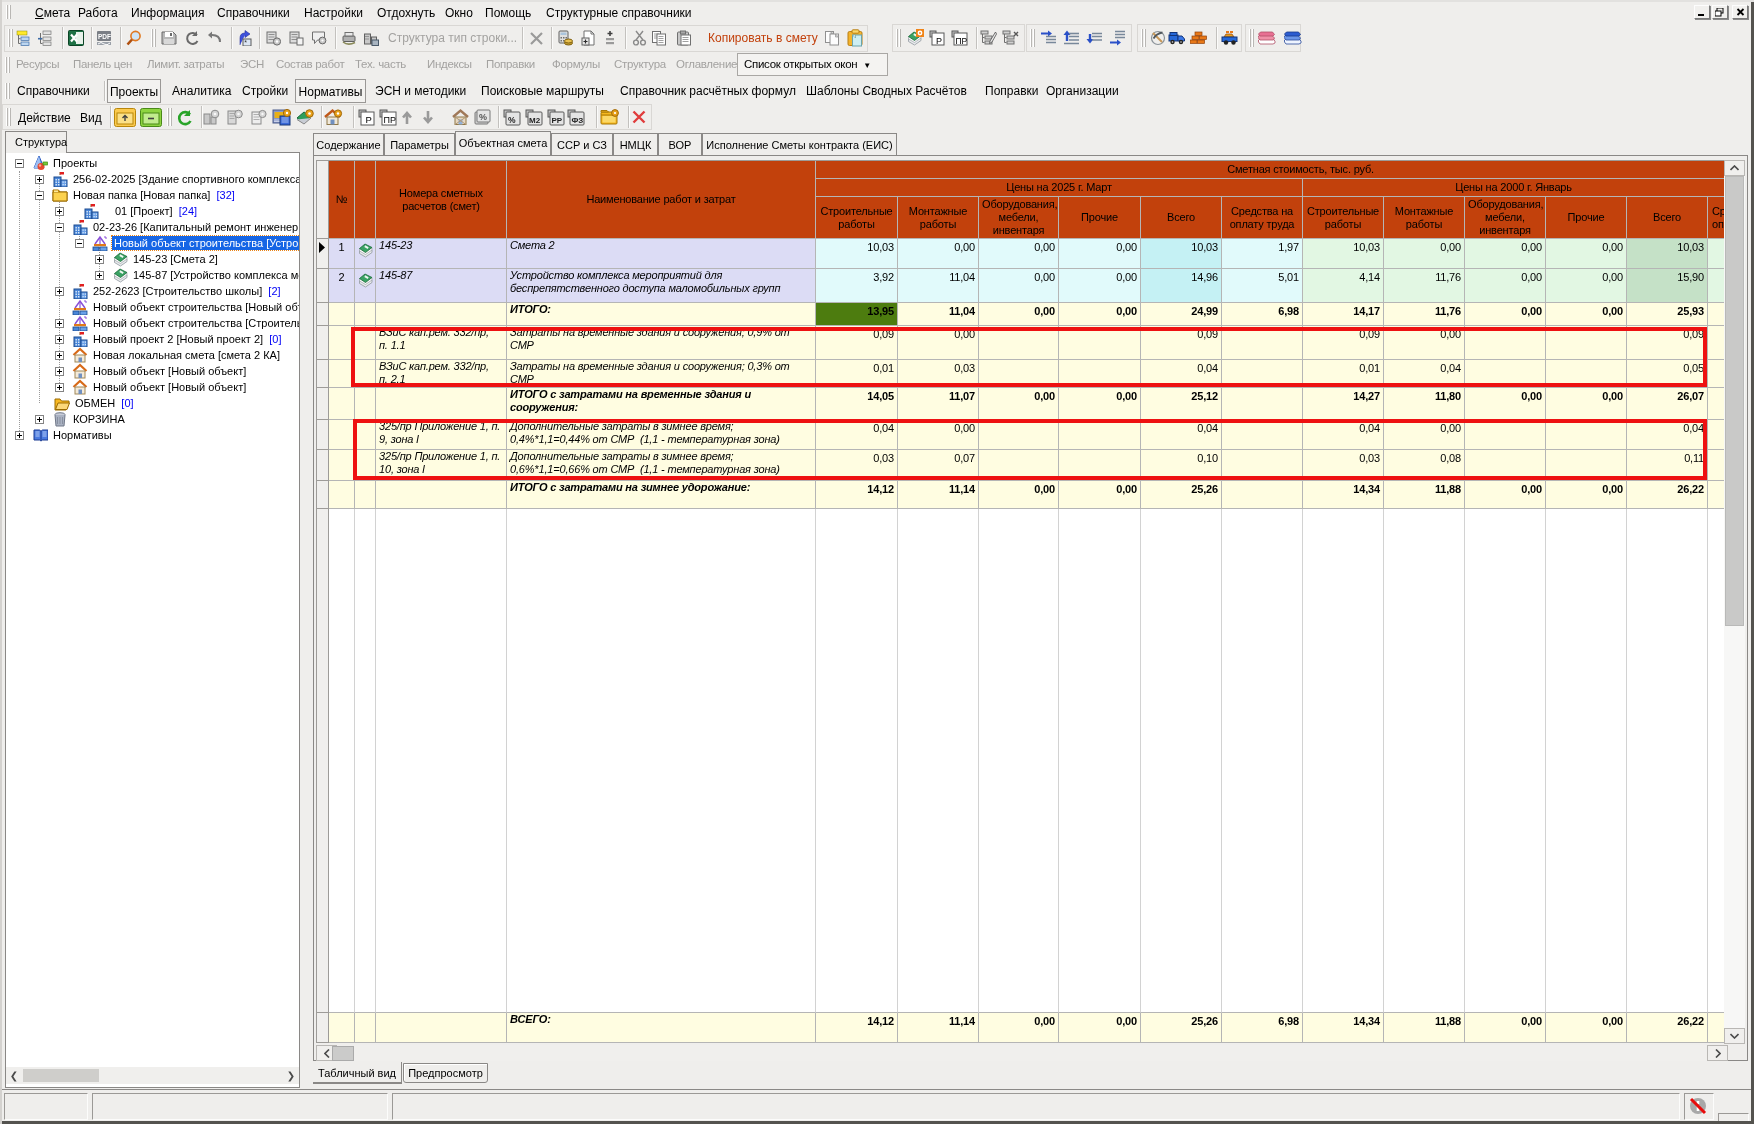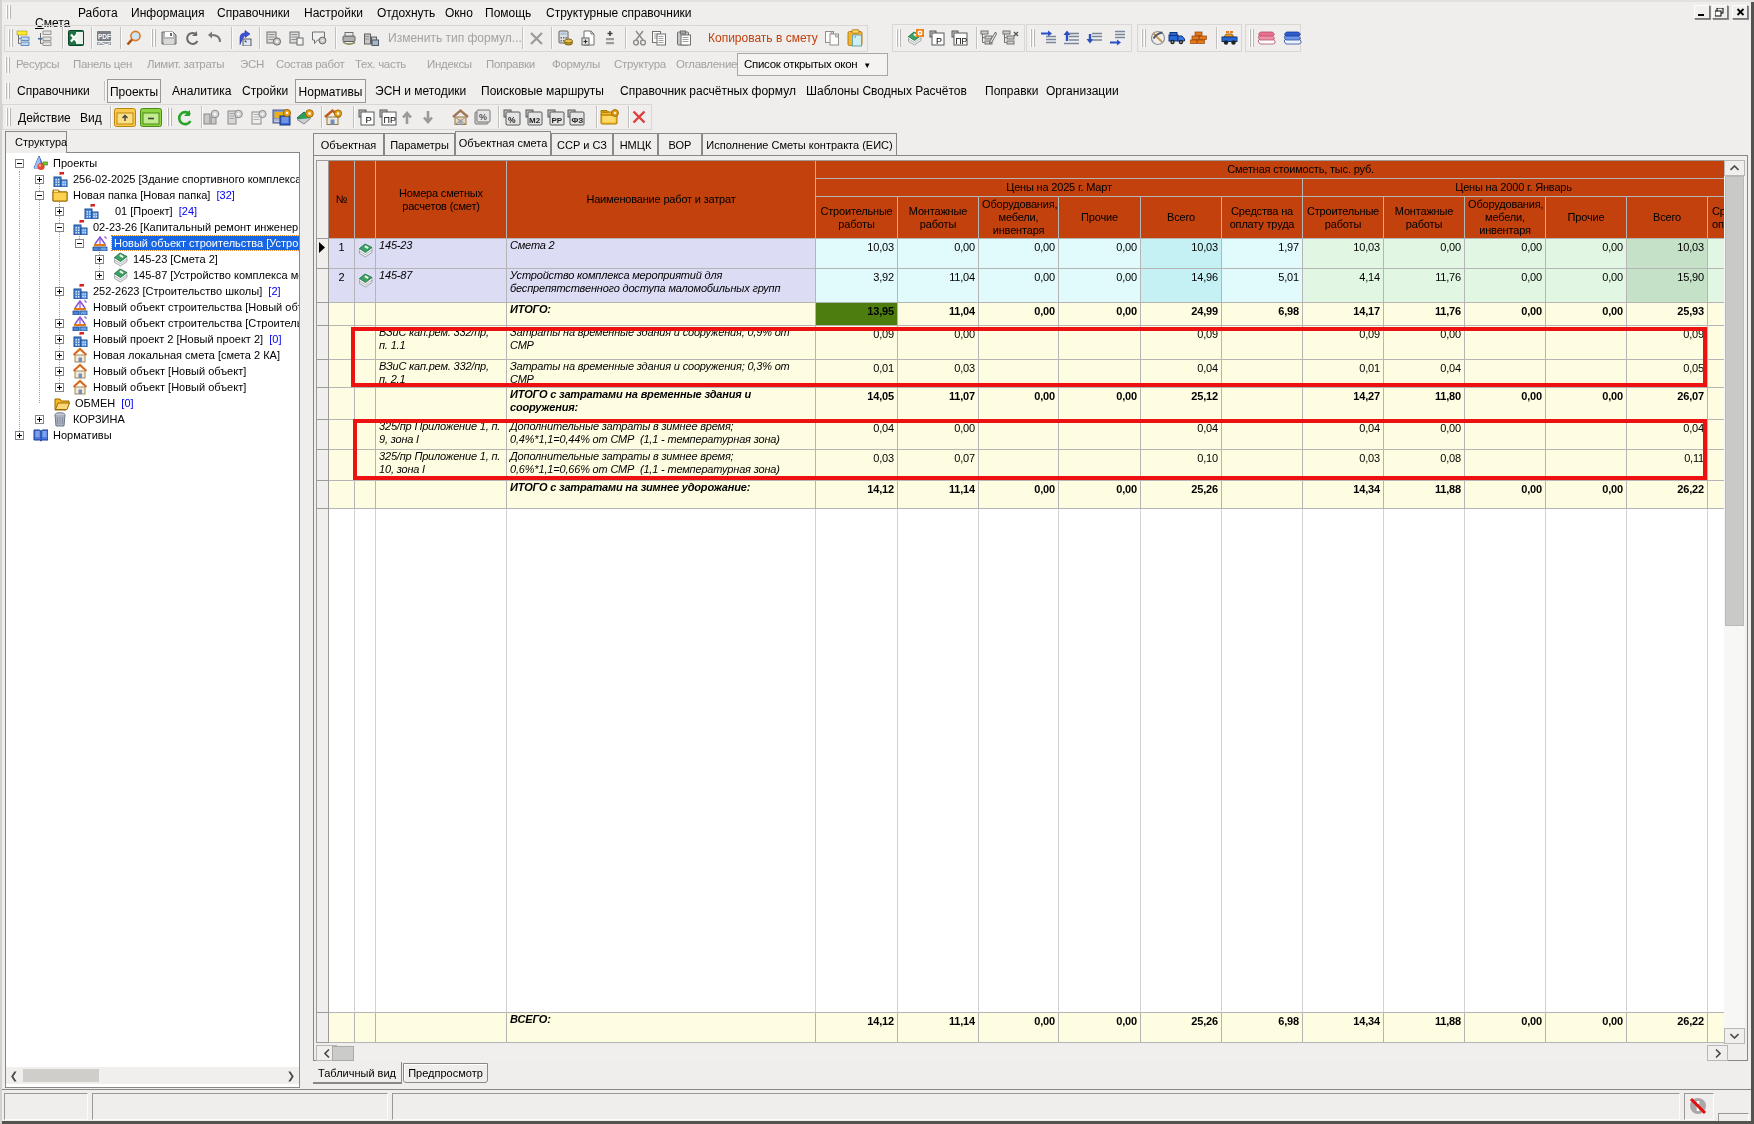--- a/index.html
+++ b/index.html
@@ -31,21 +31,21 @@
 .rtab.active { top:0; height:24px; background:#efeeec; z-index:5; font-size:11px; }
 .sbtn { width:21px; height:16px; background:#f0efed; border:1px solid #b9b7b4; display:flex; align-items:center; justify-content:center; }
 td.mk { background:#f0efed; border-right:1px solid #9d9b98; border-bottom:1px solid #9d9b98; padding:0; }
 </style></head>
 <body>
 <div class="abs" style="left:0;top:0;width:1754px;height:2px;background:#e2e1df;z-index:50;"></div>
 <div class="abs" style="left:0;top:0;width:2px;height:1124px;background:#d4d2cf;z-index:50;"></div>
 
 <div class="abs" style="left:0;top:4px;width:1752px;height:18px;font-size:12px;">
   <div class="abs grip2" style="left:5px;top:1px;height:14px;"></div>
-  <div class="abs" style="left:35px;top:12px;"><span style="text-decoration:underline">С</span>мета</div>
+  <div class="abs" style="left:35px;top:2px;"><span style="text-decoration:underline">С</span>мета</div>
   <div class="abs" style="left:78px;top:2px;">Работа</div>
   <div class="abs" style="left:131px;top:2px;">Информация</div>
   <div class="abs" style="left:217px;top:2px;">Справочники</div>
   <div class="abs" style="left:304px;top:2px;">Настройки</div>
   <div class="abs" style="left:377px;top:2px;">Отдохнуть</div>
   <div class="abs" style="left:445px;top:2px;">Окно</div>
   <div class="abs" style="left:485px;top:2px;">Помощь</div>
   <div class="abs" style="left:546px;top:2px;">Структурные справочники</div>
 </div>
 <div class="abs row" style="left:1694px;top:5px;gap:2px;">
@@ -155,21 +155,21 @@
       <rect x="2" y="6" width="12" height="5.5" rx="1" fill="#b0b0b0" stroke="#606060"></rect>
       <rect x="4" y="2.5" width="8" height="3.5" fill="#e8e8e8" stroke="#707070"></rect>
       <path d="M2 12 q5 4 12 0.5" stroke="#8a8a5a" stroke-width="1.6" fill="none"></path>
     </svg>
   <svg class="abs" style="left:363px;top:7px;" width="16" height="16">
       <rect x="1.5" y="4" width="6" height="10" fill="#c8c8c8" stroke="#606060"></rect>
       <rect x="8.5" y="7" width="5" height="7" fill="#c8c8c8" stroke="#606060"></rect>
       <path d="M2.5 6h1v1h-1z M4.5 6h1v1h-1z M2.5 8.5h1v1h-1z M4.5 8.5h1v1h-1z" fill="#606060"></path>
       <rect x="9" y="10" width="6.5" height="5.5" fill="#a8b4c0" stroke="#4a5a6a"></rect>
     </svg>
-  <div class="abs gtxt" style="left:388px;top:8px;font-size:12px;">Изменить тип формул...</div>
+  <div class="abs gtxt" style="left:388px;top:8px;font-size:12px;">Структура тип строки...</div>
   <div class="abs vsep" style="left:519px;top:4px;"></div>
   <svg class="abs" style="left:529px;top:8px;" width="15" height="15">
       <path d="M2 2 L13 13 M13 2 L2 13" stroke="#9a9a9a" stroke-width="2.2"></path>
     </svg>
   <div class="abs vsep" style="left:548px;top:4px;"></div>
   <svg class="abs" style="left:557px;top:7px;" width="16" height="16">
       <rect x="2" y="1" width="9" height="12" rx="1" fill="#e0e0e0" stroke="#606060"></rect>
       <rect x="3.5" y="2.5" width="6" height="2.5" fill="#aac4dc"></rect>
       <path d="M3.5 7h1.5v1.5h-1.5z M6 7h1.5v1.5h-1.5z M8.5 7h1.5v1.5h-1.5z M3.5 10h1.5v1.5h-1.5z M6 10h1.5v1.5h-1.5z" fill="#707070"></path>
       <ellipse cx="11.5" cy="13" rx="4" ry="2" fill="#c8a030" stroke="#806010"></ellipse>
@@ -674,21 +674,21 @@
   <div class="abs row sb" style="left:0;top:914px;width:293px;height:17px;">
     <div class="arr" style="width:16px;height:17px;">❮</div>
     <div style="width:76px;height:13px;background:#cfcecb;margin:0 1px;"></div>
     <div style="flex:1"></div>
     <div class="arr" style="width:16px;height:17px;">❯</div>
   </div>
 </div>
 
 <div id="rightpanel" class="abs" style="left:309px;top:131px;width:1440px;height:957px;">
   <div id="rtabs" class="abs" style="left:0;top:0;width:1440px;height:24px;font-size:11px;">
-    <div class="abs rtab" style="left:4px;width:71px;">Объектная</div>
+    <div class="abs rtab" style="left:4px;width:71px;">Содержание</div>
     <div class="abs rtab" style="left:75px;width:71px;">Параметры</div>
     <div class="abs rtab" style="left:242px;width:62px;">ССР и СЗ</div>
     <div class="abs rtab" style="left:304px;width:45px;">НМЦК</div>
     <div class="abs rtab" style="left:349px;width:44px;">ВОР</div>
     <div class="abs rtab" style="left:393px;width:195px;">Исполнение Сметы контракта (ЕИС)</div>
     <div class="abs rtab active" style="left:146px;width:96px;">Объектная смета</div>
   </div>
   <div id="tablebox" class="abs" style="left:4px;top:24px;width:1435px;height:906px;border:1px solid #8a8886;background:#efeeec;">
 <table style="position:absolute;left:2px;top:4px;width:1409px;border-top:1px solid #9d9b98;border-left:1px solid #9d9b98;">
 <colgroup>

